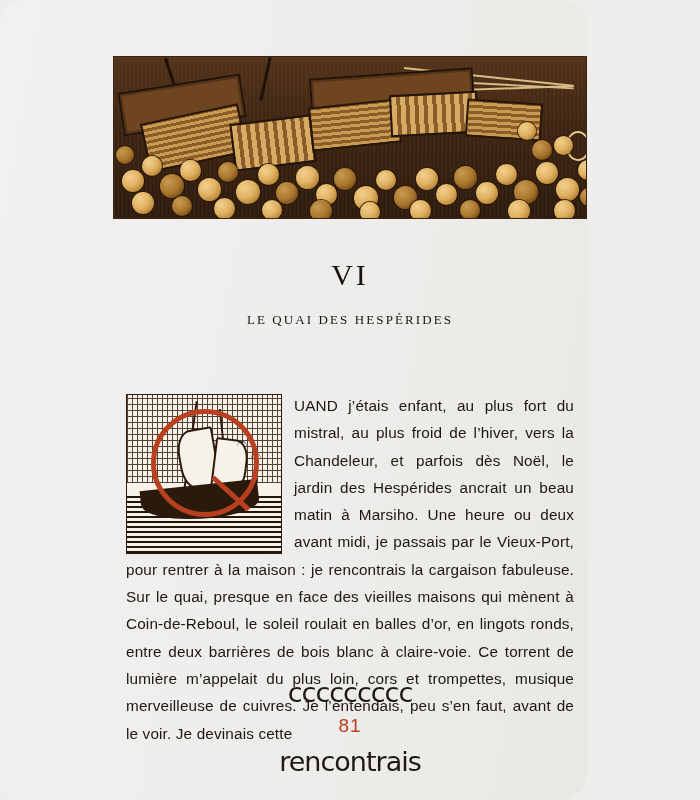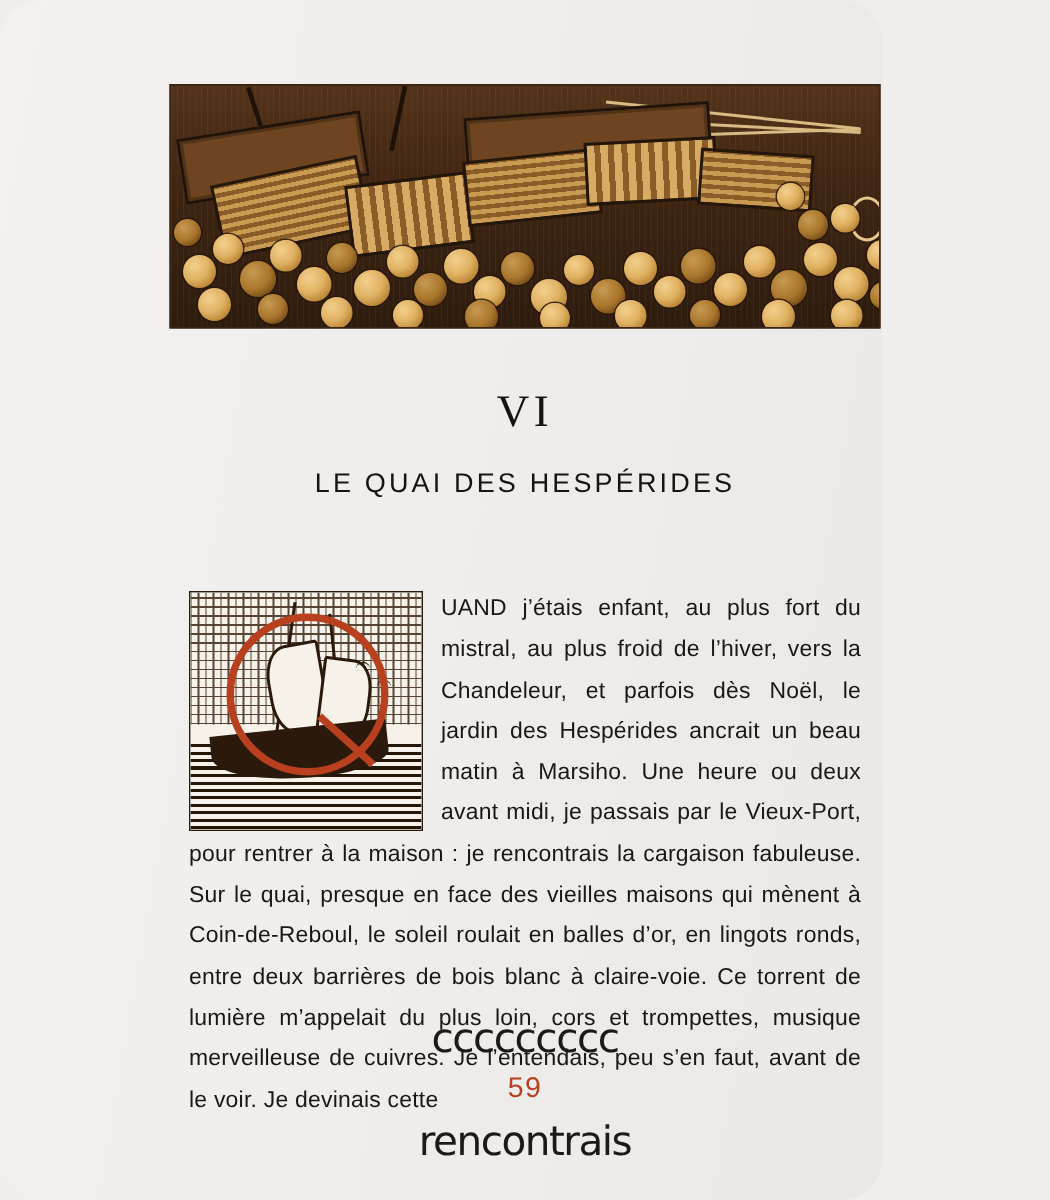--- a/index.html
+++ b/index.html
@@ -102,24 +102,24 @@
     letter-spacing: 3px;
     color: #17140f;
     font-family: "Liberation Serif", serif;
   }
   .chapter-title {
     position: absolute;
     top: 312px;
     left: 0;
     width: 700px;
     text-align: center;
-    font-size: 18px;
+    font-size: 13px;
     letter-spacing: 2.1px;
     color: #17140f;
-    font-family: Liberation Sans, sans-serif;
+    font-family: Liberation Serif, serif;
     font-weight: 400;
   }
 
   
   .textblock {
     position: absolute;
     left: 126px;
     top: 365px;
     width: 448px;
     font-size: 15.3px;
@@ -328,17 +328,17 @@
       <div class="dc-bird" style="left:110px; top:46px;"></div>
       <div class="dc-bird" style="left:124px; top:58px;"></div>
       <div class="dc-letter"></div>
     </div>
 
     <span>UAND j’étais enfant, au plus fort du mistral, au plus froid de l’hiver, vers la Chandeleur, et parfois dès Noël, le jardin des Hespérides ancrait un beau matin à Marsiho. Une heure ou deux avant midi, je passais par le Vieux-Port, pour rentrer à la maison : je rencontrais la cargaison fabuleuse. Sur le quai, presque en face des vieilles maisons qui mènent à Coin-de-Reboul, le soleil roulait en balles d’or, en lingots ronds, entre deux barrières de bois blanc à claire-voie. Ce torrent de lumière m’appelait du plus loin, cors et trompettes, musique merveilleuse de cuivres. Je l’entendais, peu s’en faut, avant de le voir. Je devinais cette</span>
   </div>
 
   <div class="footer">
     <span class="orn-left">ccccccccc</span>
-    <span class="page-number">59</span>
+    <span class="page-number">81</span>
     <span class="orn-right">rencontrais</span>
   </div>
 
 </div>
 
 </body></html>

